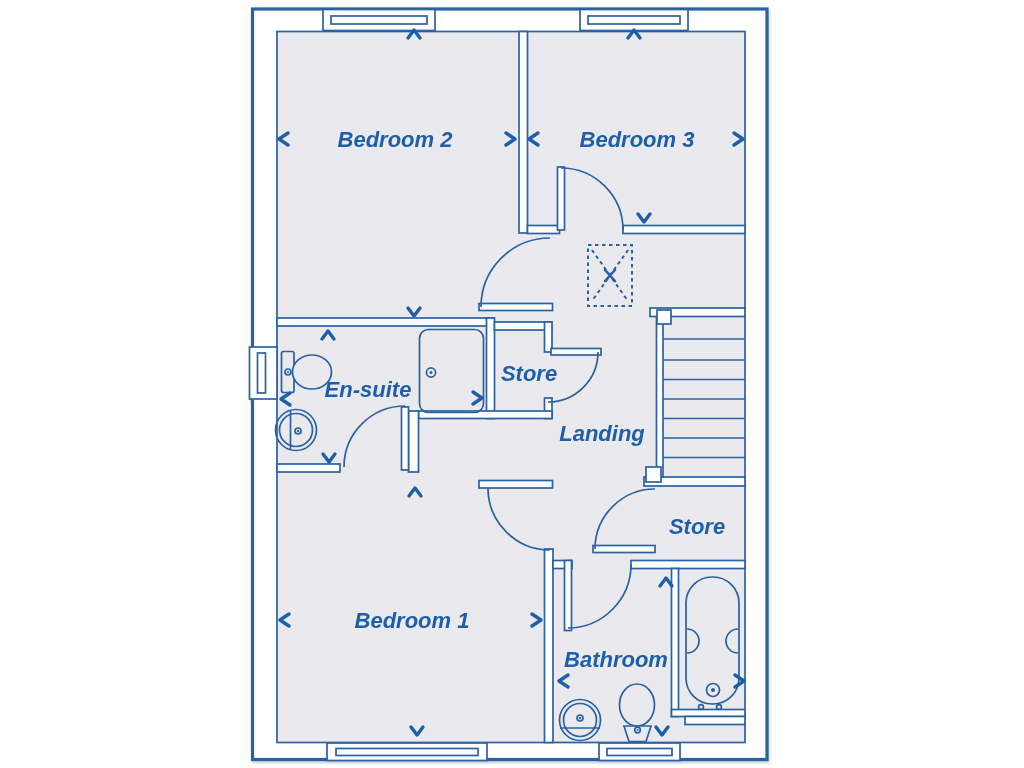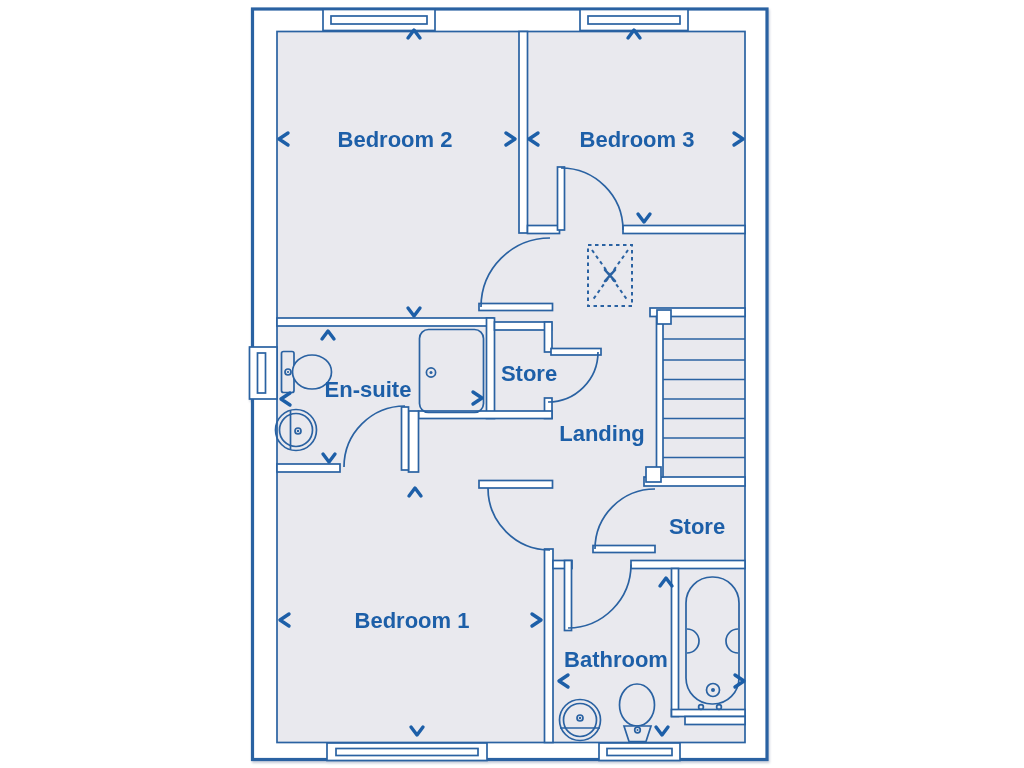--- a/index.html
+++ b/index.html
@@ -3,21 +3,21 @@
 <meta charset="utf-8">
 <title>Floor Plan</title>
 <style>
   html,body{margin:0;padding:0;}
   body{
     width:1024px;height:768px;
     background:var(--bg,#ffffff);
     font-family:"Liberation Sans",sans-serif;
     overflow:hidden;
   }
-  .stage{position:relative;width:1024px;height:768px;}
+  .stage{position:relative;width:1024px;height:768px;font-style:italic;}
   svg{position:absolute;left:0;top:0;}
   .geom{filter:drop-shadow(1px 2px 1.2px rgba(70,90,130,0.30));}
   .wall{fill:var(--wallfill,#ffffff);stroke:var(--line,#2a62a2);stroke-width:1.7;}
   .outer{fill:var(--wallfill,#ffffff);stroke:var(--line,#2a62a2);stroke-width:3.2;}
   .floor{fill:var(--floor,#e9e9ee);stroke:var(--line,#2a62a2);stroke-width:1.7;}
   .thin{fill:none;stroke:var(--line,#2a62a2);stroke-width:1.7;}
   .fix{fill:var(--floor,#e9e9ee);stroke:var(--line,#2a62a2);stroke-width:1.7;}
   .fixnone{fill:none;stroke:var(--line,#2a62a2);stroke-width:1.7;}
   .dot{fill:var(--line,#2a62a2);stroke:none;}
   .dash{fill:none;stroke:var(--line,#2a62a2);stroke-width:2;stroke-dasharray:3.5 3.5;}

